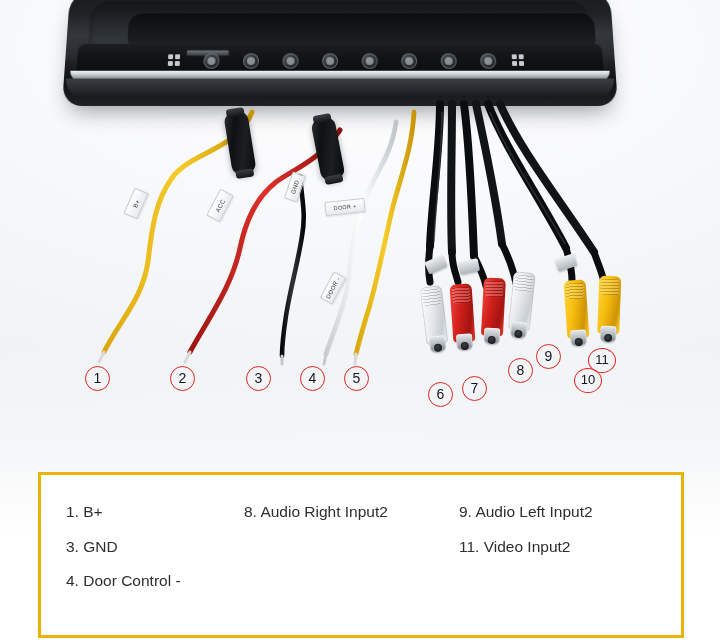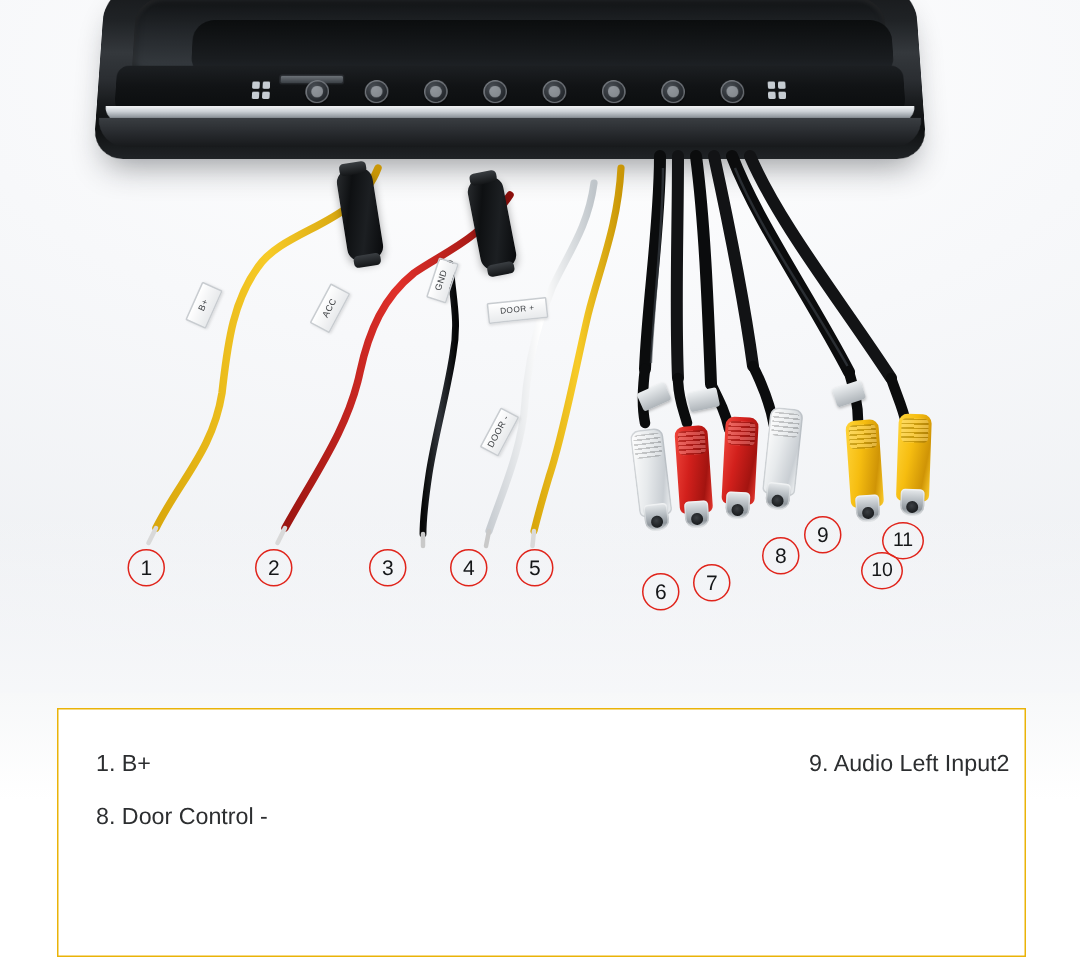--- a/index.html
+++ b/index.html
@@ -152,29 +152,29 @@
     position:absolute; width:25px; height:25px; border-radius:50%;
     border:1.6px solid #e0241b; background:rgba(255,255,255,.0);
     color:#151719; font-size:14px; line-height:22px; text-align:center;
     font-family:"Liberation Sans", sans-serif;
   }
   .marker.wide{ width:28px; font-size:13px; }
 
   
   .legend{
     position:absolute; left:38px; top:472px; width:646px; height:166px;
-    border:1px solid #eab308; background:#ffffff;text-decoration:underline;
+    border:3px solid #eab308; background:#ffffff;text-decoration:underline;
   }
   .legend-cols{
     position:absolute; left:25px; top:20px; width:600px; height:130px;
   }
   .lcol{ position:absolute; top:0; }
   .lcol.c1{ left:0; width:180px; }
   .lcol.c2{ left:178px; width:220px; }
-  .lcol.c3{ left:409px; width:200px;text-align:right; }
+  .lcol.c3{ left:393px; width:200px; }
   .litem{
     font-size:15.5px; color:#2c2e30; line-height:34.5px; white-space:nowrap;
     font-family:"Liberation Sans", sans-serif;
   }
 </style>
 </head>
 <body>
 
 <div id="stage">
 
@@ -351,26 +351,29 @@
   <div class="marker" style="left:508px; top:358px">8</div>
   <div class="marker" style="left:536px; top:344px">9</div>
   <div class="marker wide" style="left:574px; top:368px">10</div>
   <div class="marker wide" style="left:588px; top:348px">11</div>
 
   <div class="legend">
     <div class="legend-cols">
 
       <div class="lcol c1">
         <div class="litem">1. B+</div>
-        <div class="litem">8. Door Control -</div>
+        <div class="litem">3. GND</div>
+        <div class="litem">4. Door Control -</div>
       </div>
 
       <div class="lcol c2">
+        <div class="litem">8. Audio Right Input2</div>
       </div>
 
       <div class="lcol c3">
         <div class="litem">9. Audio Left Input2</div>
+        <div class="litem">11. Video Input2</div>
       </div>
 
     </div>
   </div>
 
 </div>
 
 </body></html>

